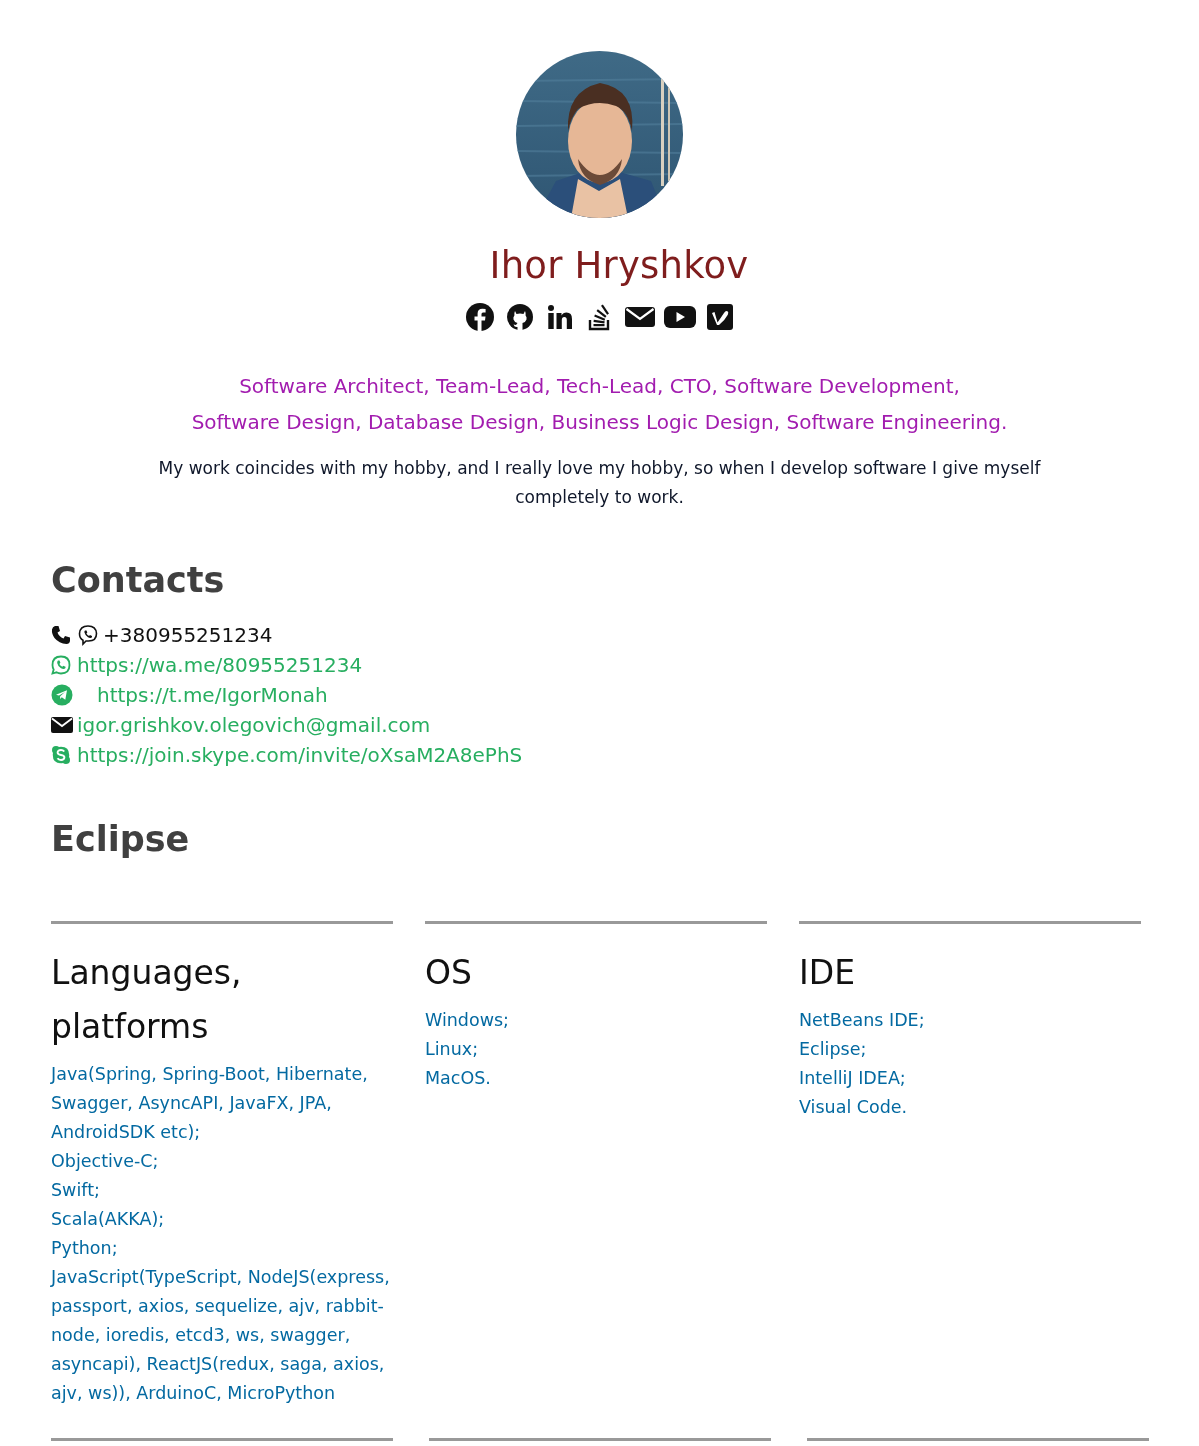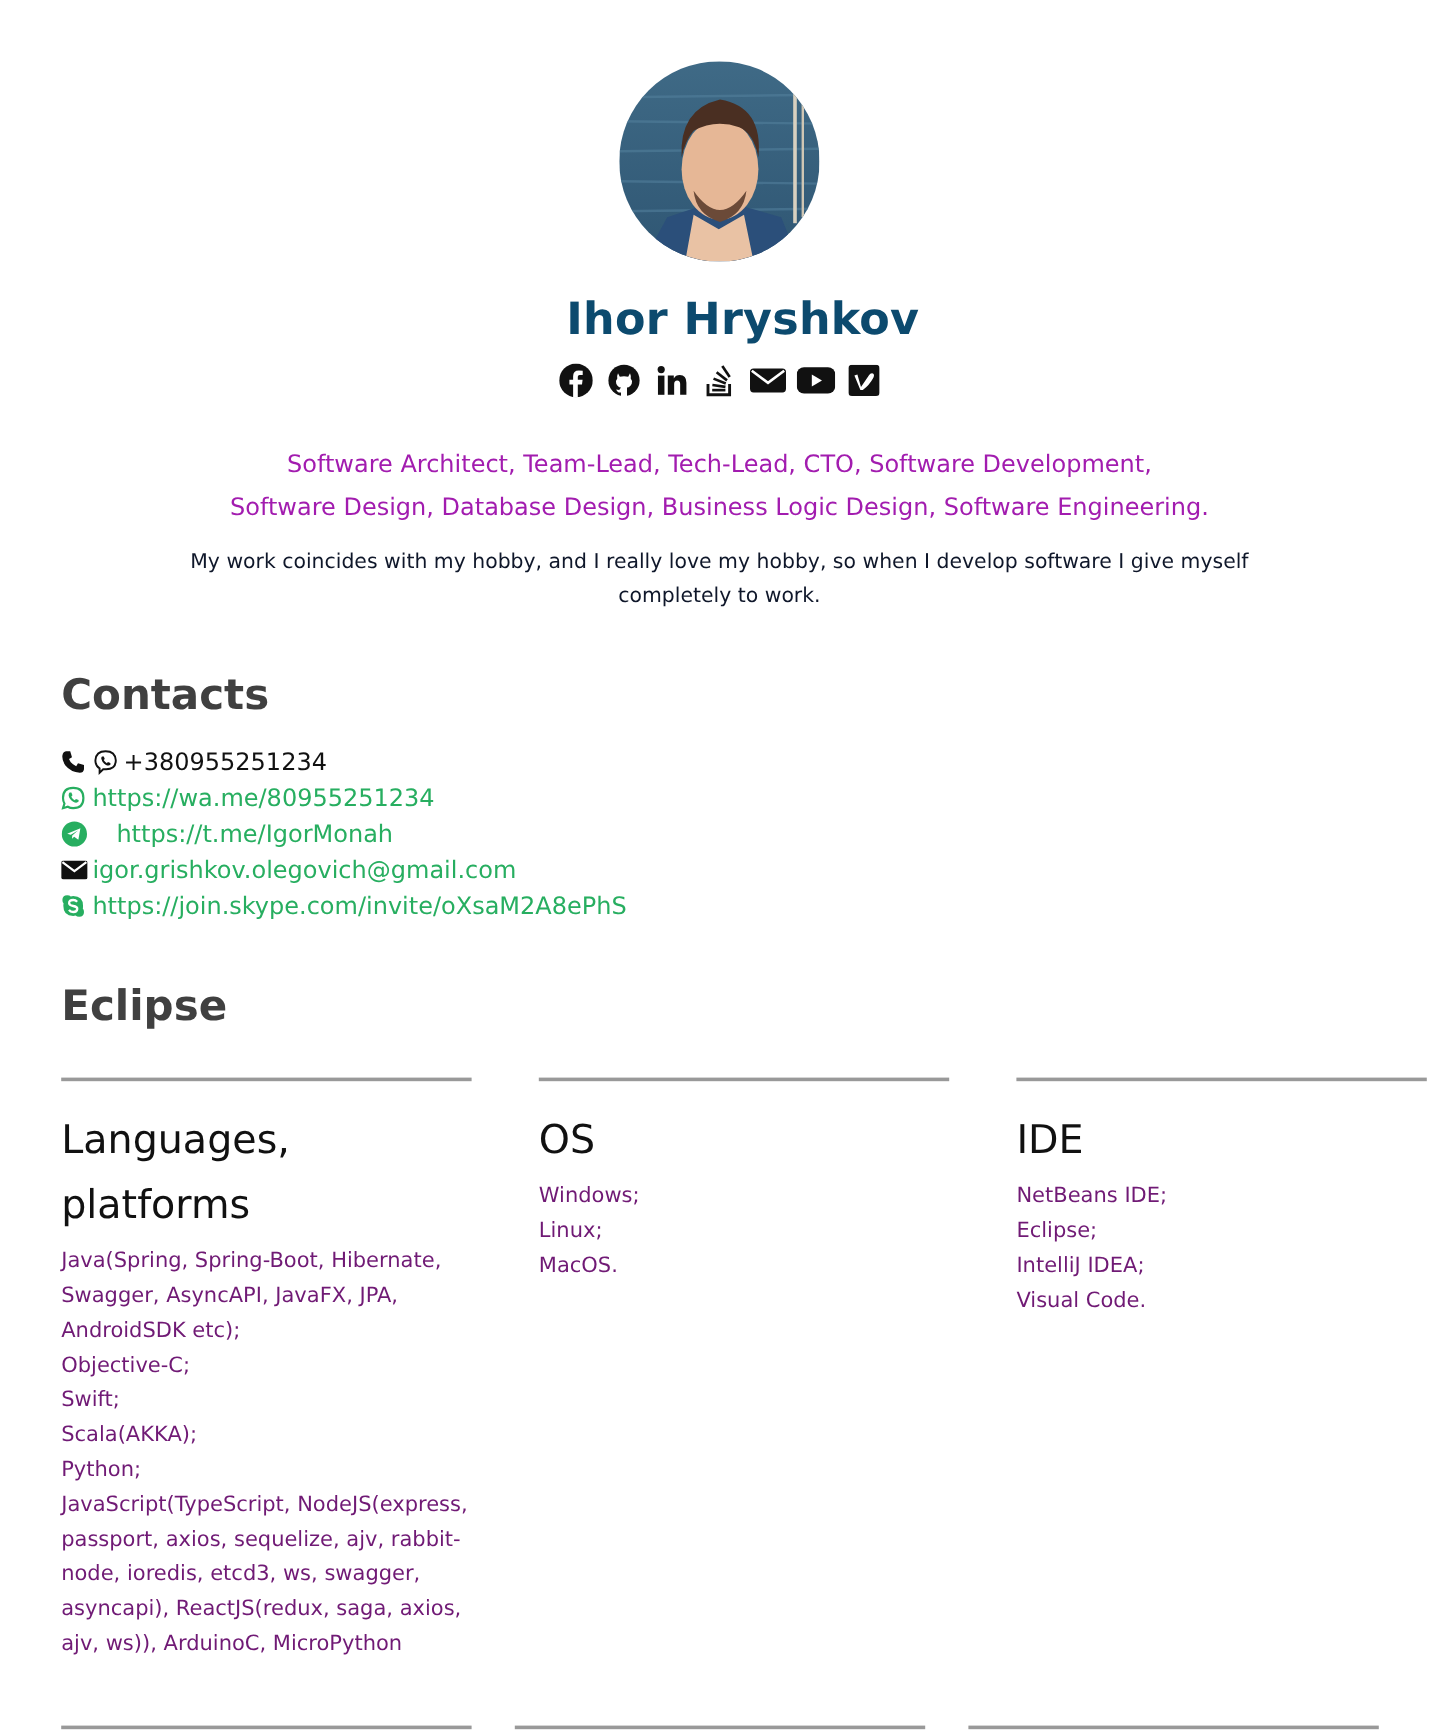--- a/index.html
+++ b/index.html
@@ -12,22 +12,22 @@
     color: #111111;
     position: relative;
   }
   .header { text-align: center; padding-top: 51px; }
   .avatar {
     width: 167px; height: 167px; border-radius: 50%;
     margin: 0 auto; overflow: hidden; display: block;
   }
   .name {
     margin-top: 24px;
-    font-size: 37px; font-weight: 700; letter-spacing: 0.2px;
-    line-height: 48px; color: #0c4a6e; padding-left: 39px;
+    font-size: 37px; font-weight: 400; letter-spacing: 0.2px;
+    line-height: 48px; color: #7f1d1d; padding-left: 39px;
   }
   .socials {
     margin-top: 12px;
     display: flex; justify-content: center; align-items: center; gap: 8px;
     height: 30px;
   }
   .socials .soc { width: 32px; height: 30px; display: flex; align-items: center; justify-content: center; }
   .socials svg { display: block; }
   .tagline {
     margin: 36px auto 0; width: 960px;
@@ -42,29 +42,29 @@
   .contacts-title { top: 558px; }
   .contact-list { position: absolute; left: 51px; top: 620px; }
   .contact-row {
     display: flex; align-items: center; height: 30px;
     font-size: 20px; color: #111;
   }
   .contact-row .ic { width: 22px; height: 20px; margin-right: 4px; display: flex; align-items: center; }
   .contact-row a { color: #27ae60; text-decoration: none; }
   .skills-title { top: 817px; }
   .skills-grid {
-    position: absolute; left: 51px; top: 898px;
-    display: grid; grid-template-columns: 342px 342px 342px; column-gap: 56px;
+    position: absolute; left: 51px; top: 921px;
+    display: grid; grid-template-columns: 342px 342px 342px; column-gap: 32px;
   }
   .skill-col { border-top: 3px solid #999; padding-top: 22px; }
   .skill-col h3 {
     font-size: 33px; font-weight: 400; line-height: 54px; color: #111;
     margin-bottom: 6px;
   }
-  .skill-col p { font-size: 17.5px; line-height: 29px; color: #701a75; white-space: pre-line; }
+  .skill-col p { font-size: 17.5px; line-height: 29px; color: #0369a1; white-space: pre-line; }
   .bottom-rules {
     position: absolute; left: 51px; top: 1438px;
     display: grid; grid-template-columns: 342px 342px 342px; column-gap: 36px;
   }
   .bottom-rules div { border-top: 3px solid #999; height: 3px; }
 </style>
 </head>
 <body>
 
 <div class="header">

